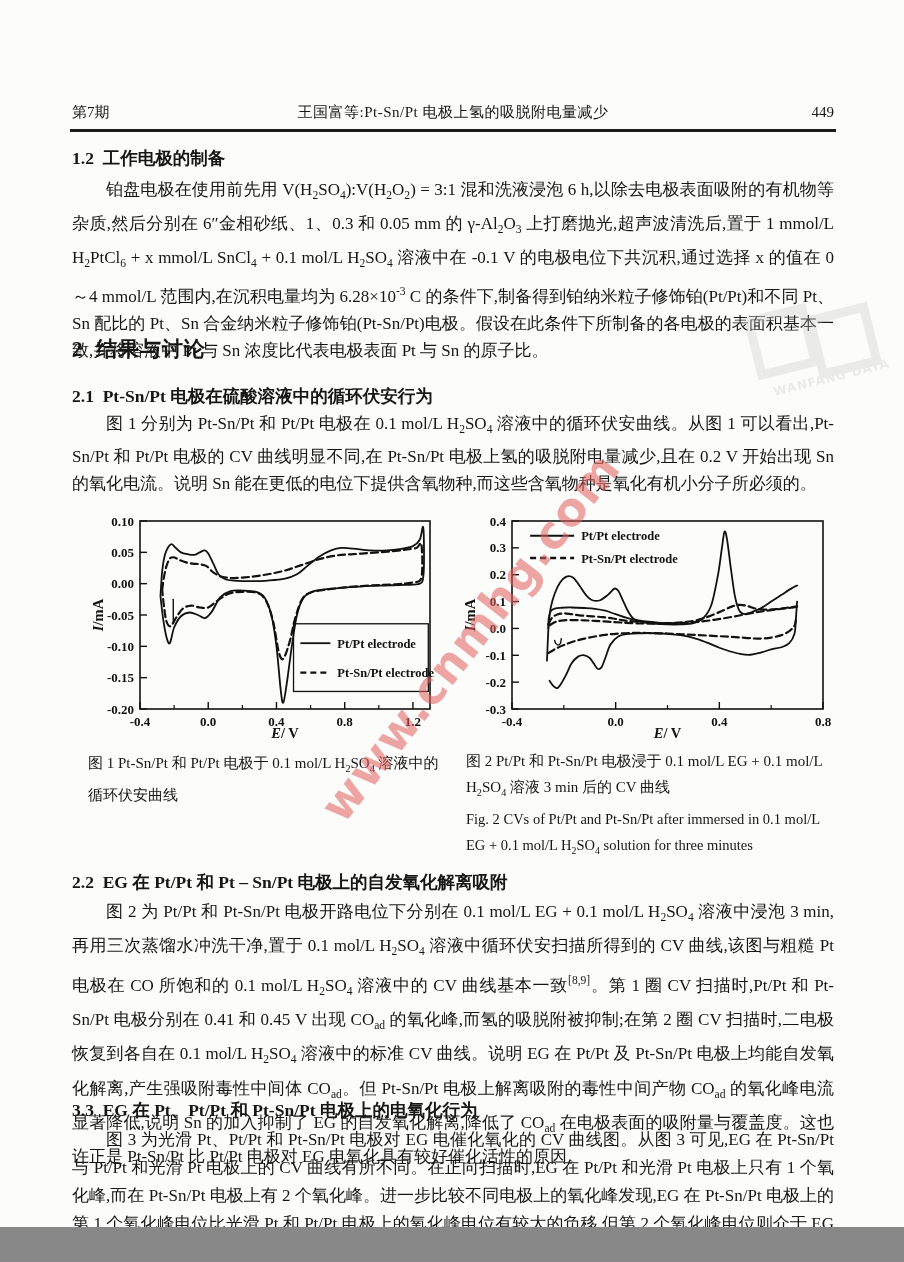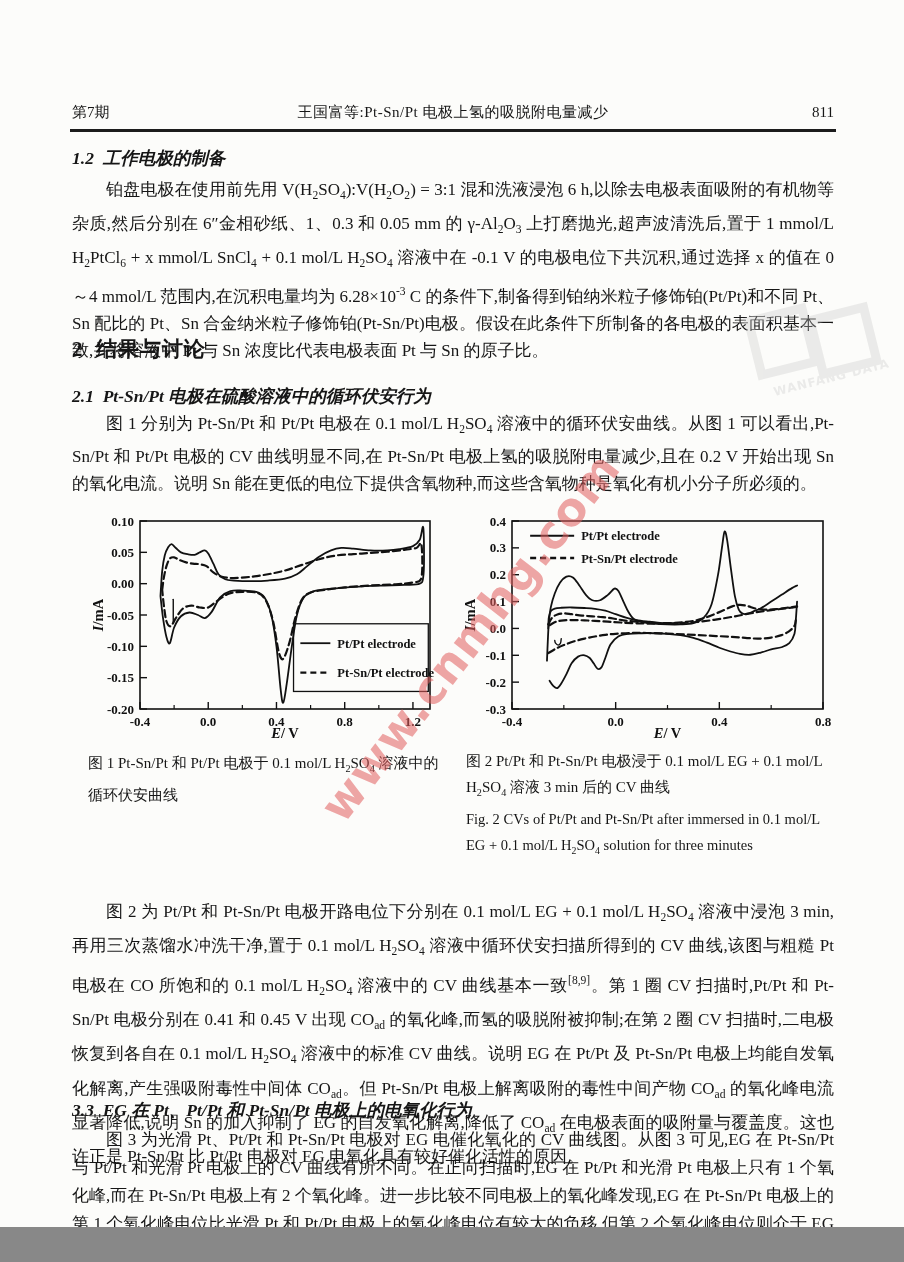--- a/index.html
+++ b/index.html
@@ -3,21 +3,21 @@
 <meta charset="utf-8">
 <style>
   html,body{margin:0;padding:0;background:#888;}
   .page{position:relative;width:904px;height:1227px;background:#fcfcfa;overflow:hidden;
         color:#161616;font-family:"Liberation Serif","DejaVu Sans",serif;padding-left:20px;}
   .hdr{position:absolute;top:103px;left:72px;width:762px;display:flex;align-items:baseline;font-size:15px;}
   .hdr .issue{width:120px;text-align:left;}
   .hdr .rtitle{flex:1;text-align:center;letter-spacing:.5px;}
   .hdr .pageno{width:120px;text-align:right;}
   .rule{position:absolute;top:129px;left:70px;width:766px;height:2.5px;background:#1c1c1c;}
-  .h3{position:absolute;left:72px;font-weight:bold;font-size:17.5px;white-space:pre-wrap;font-style:italic;}
+  .h3{position:absolute;left:72px;font-weight:bold;font-size:17.5px;white-space:pre-wrap;}
   .h2{position:absolute;left:72px;font-weight:bold;font-size:21px;letter-spacing:1px;white-space:pre-wrap;}
   .para{position:absolute;left:72px;width:762px;font-size:17px;line-height:28px;
         text-align:justify;text-indent:2em;}
   sub{font-size:.68em;} sup{font-size:.68em;}
   .fig{position:absolute;top:515px;}
   .cap{position:absolute;}
   .cap .zh{font-size:15px;line-height:26px;}
   .cap .en{font-size:14.5px;line-height:26px;font-family:"Liberation Serif",serif;}
   .tick{font:700 13px "Liberation Serif",serif;fill:#111;}
   .axlab{font:700 14.5px "Liberation Serif",serif;fill:#111;}
@@ -33,21 +33,21 @@
           font-family:"DejaVu Sans",sans-serif;letter-spacing:1px;white-space:nowrap;}
 </style>
 </head>
 <body>
 
 <div class="page">
 
   <div class="hdr">
     <span class="issue">第7期</span>
     <span class="rtitle">王国富等:Pt-Sn/Pt 电极上氢的吸脱附电量减少</span>
-    <span class="pageno">811</span>
+    <span class="pageno">449</span>
   </div>
   <div class="rule"></div>
 
   <div class="h3" style="top:146px;">1.2  工作电极的制备</div>
   <div class="para" style="top:176px;line-height:27.5px;">铂盘电极在使用前先用 V(H<sub>2</sub>SO<sub>4</sub>):V(H<sub>2</sub>O<sub>2</sub>) = 3:1 混和洗液浸泡 6 h,以除去电极表面吸附的有机物等杂质,然后分别在 6″金相砂纸、1、0.3 和 0.05 mm 的 γ-Al<sub>2</sub>O<sub>3</sub> 上打磨抛光,超声波清洗后,置于 1 mmol/L H<sub>2</sub>PtCl<sub>6</sub> + x mmol/L SnCl<sub>4</sub> + 0.1 mol/L H<sub>2</sub>SO<sub>4</sub> 溶液中在 -0.1 V 的电极电位下共沉积,通过选择 x 的值在 0～4 mmol/L 范围内,在沉积电量均为 6.28×10<sup>-3</sup> C 的条件下,制备得到铂纳米粒子修饰铂(Pt/Pt)和不同 Pt、Sn 配比的 Pt、Sn 合金纳米粒子修饰铂(Pt-Sn/Pt)电极。假设在此条件下所制备的各电极的表面积基本一致,并将溶液中 Pt 与 Sn 浓度比代表电极表面 Pt 与 Sn 的原子比。</div>
 
   <div class="h2" style="top:335px;">2  结果与讨论</div>
   <div class="h3" style="top:384px;">2.1  Pt-Sn/Pt 电极在硫酸溶液中的循环伏安行为</div>
   <div class="para" style="top:410px;line-height:27px;">图 1 分别为 Pt-Sn/Pt 和 Pt/Pt 电极在 0.1 mol/L H<sub>2</sub>SO<sub>4</sub> 溶液中的循环伏安曲线。从图 1 可以看出,Pt-Sn/Pt 和 Pt/Pt 电极的 CV 曲线明显不同,在 Pt-Sn/Pt 电极上氢的吸脱附电量减少,且在 0.2 V 开始出现 Sn 的氧化电流。说明 Sn 能在更低的电位下提供含氧物种,而这些含氧物种是氧化有机小分子所必须的。</div>
 
@@ -141,20 +141,21 @@
   </div>
 
   <div class="cap" style="left:88px;top:750px;width:360px;">
     <div class="zh">图 1  Pt-Sn/Pt 和 Pt/Pt 电极于 0.1 mol/L H<sub>2</sub>SO<sub>4</sub> 溶液中的循环伏安曲线</div>
   </div>
   <div class="cap" style="left:466px;top:748px;width:372px;">
     <div class="zh">图 2  Pt/Pt 和 Pt-Sn/Pt 电极浸于 0.1 mol/L EG + 0.1 mol/L H<sub>2</sub>SO<sub>4</sub> 溶液 3 min 后的 CV 曲线</div>
     <div class="en">Fig. 2  CVs of Pt/Pt and Pt-Sn/Pt after immersed in 0.1 mol/L EG + 0.1 mol/L H<sub>2</sub>SO<sub>4</sub> solution for three minutes</div>
   </div>
 
+  <div class="h3" style="top:870px;">2.2  EG 在 Pt/Pt 和 Pt – Sn/Pt 电极上的自发氧化解离吸附</div>
   <div class="para" style="top:898px;">图 2 为 Pt/Pt 和 Pt-Sn/Pt 电极开路电位下分别在 0.1 mol/L EG + 0.1 mol/L H<sub>2</sub>SO<sub>4</sub> 溶液中浸泡 3 min,再用三次蒸馏水冲洗干净,置于 0.1 mol/L H<sub>2</sub>SO<sub>4</sub> 溶液中循环伏安扫描所得到的 CV 曲线,该图与粗糙 Pt 电极在 CO 所饱和的 0.1 mol/L H<sub>2</sub>SO<sub>4</sub> 溶液中的 CV 曲线基本一致<sup>[8,9]</sup>。第 1 圈 CV 扫描时,Pt/Pt 和 Pt-Sn/Pt 电极分别在 0.41 和 0.45 V 出现 CO<sub>ad</sub> 的氧化峰,而氢的吸脱附被抑制;在第 2 圈 CV 扫描时,二电极恢复到各自在 0.1 mol/L H<sub>2</sub>SO<sub>4</sub> 溶液中的标准 CV 曲线。说明 EG 在 Pt/Pt 及 Pt-Sn/Pt 电极上均能自发氧化解离,产生强吸附毒性中间体 CO<sub>ad</sub>。但 Pt-Sn/Pt 电极上解离吸附的毒性中间产物 CO<sub>ad</sub> 的氧化峰电流显著降低,说明 Sn 的加入抑制了 EG 的自发氧化解离,降低了 CO<sub>ad</sub> 在电极表面的吸附量与覆盖度。这也许正是 Pt-Sn/Pt 比 Pt/Pt 电极对 EG 电氧化具有较好催化活性的原因。</div>
 
   <div class="h3" style="top:1098px;">3.3  EG 在 Pt、Pt/Pt 和 Pt-Sn/Pt 电极上的电氧化行为</div>
   <div class="para" style="top:1126px;">图 3 为光滑 Pt、Pt/Pt 和 Pt-Sn/Pt 电极对 EG 电催化氧化的 CV 曲线图。从图 3 可见,EG 在 Pt-Sn/Pt 与 Pt/Pt 和光滑 Pt 电极上的 CV 曲线有所不同。在正向扫描时,EG 在 Pt/Pt 和光滑 Pt 电极上只有 1 个氧化峰,而在 Pt-Sn/Pt 电极上有 2 个氧化峰。进一步比较不同电极上的氧化峰发现,EG 在 Pt-Sn/Pt 电极上的第 1 个氧化峰电位比光滑 Pt 和 Pt/Pt 电极上的氧化峰电位有较大的负移,但第 2 个氧化峰电位则介于 EG 在 Pt/Pt 和光滑 Pt 电极上正向扫描时的氧化峰电位之间。同时,EG 在 Pt-Sn/Pt 电极上的起</div>
 
   <div class="wm-red" id="wm-red" style="color: rgb(226, 95, 95);">www.cnmhg.com</div>
 
   <div class="wm-logo">
     <div class="wm-sq a"></div>
     <div class="wm-sq b"></div>

